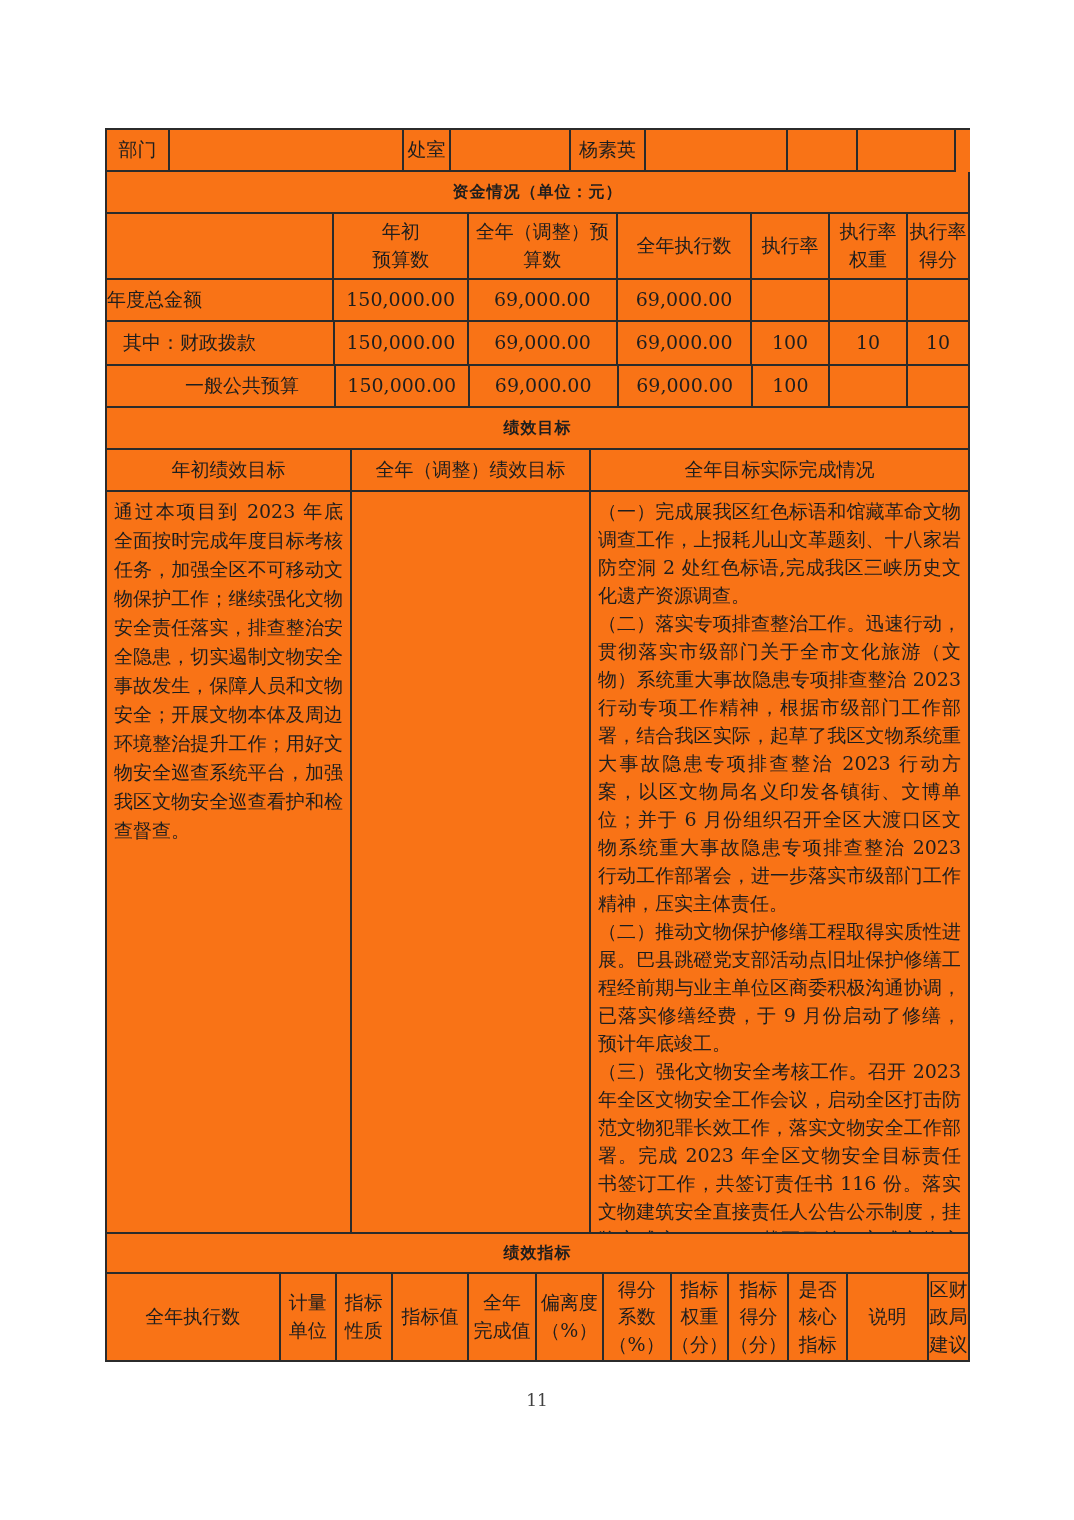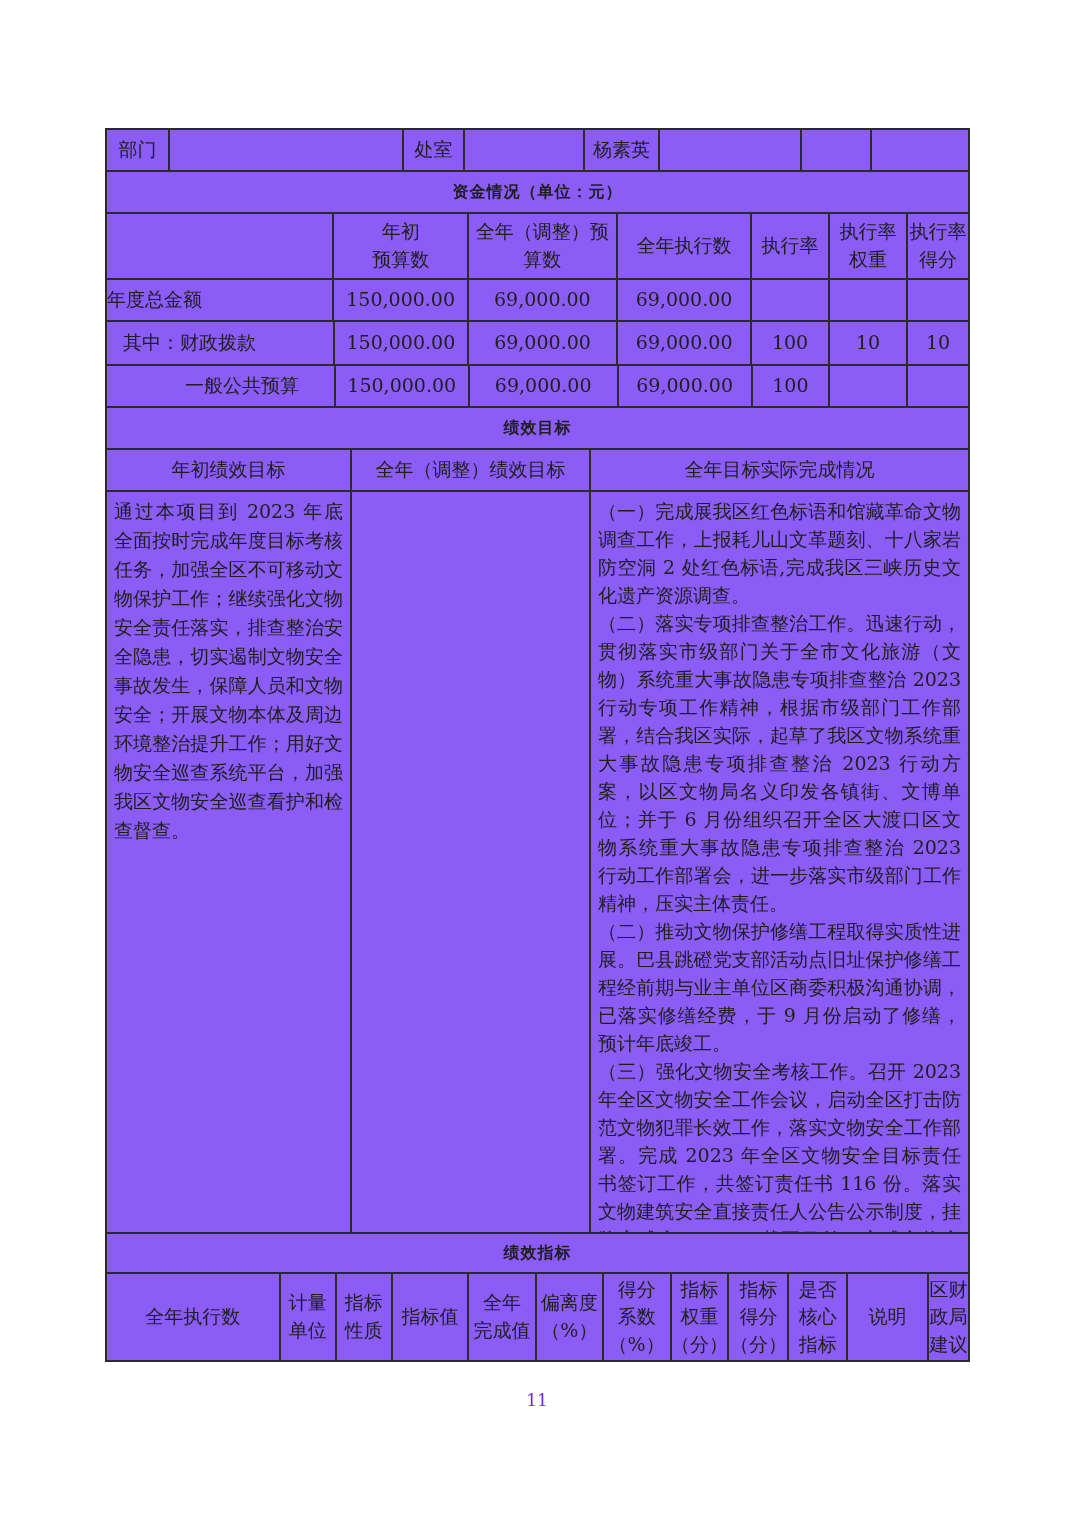--- a/index.html
+++ b/index.html
@@ -9,21 +9,21 @@
     font-family:"DejaVu Serif","Liberation Serif",serif;
     color:#1e1e1e;
     position:relative;
     font-size:19px;
   }
   .tbl {
     position:absolute; left:105px; top:128px; width:865px;
     border-top:2px solid #2b2b2b;
     border-left:2px solid #2b2b2b;
     box-sizing:border-box;
-    background:#8b5cf6;
+    background:#f97316;
   }
   .row { display:flex; align-items:stretch; }
   .cell {
     box-sizing:border-box;
     border-right:2px solid #2b2b2b;
     border-bottom:2px solid #2b2b2b;
     display:flex; align-items:center; justify-content:center;
     text-align:center;
     white-space:pre-line;
     overflow:hidden;
@@ -37,24 +37,24 @@
     display:block;
     padding:5px 7px 8px 7px;
     text-align:justify;
     white-space:normal;
   }
   .goalcell .para { margin:0; text-align:justify; }
   .lh29 { line-height:29px; }
   .lh28 { line-height:28px; }
   .pagenum {
     position:absolute; left:0; top:1390px; width:100%;
-    text-align:center; font-size:17px; color:#6d28d9;
+    text-align:center; font-size:17px; color:#404040;
   }
   
-  .w63{width:63px}.w234{width:234px}.w61{width:61px}.w120{width:120px}
+  .w63{width:63px}.w234{width:234px}.w61{width:47px}.w120{width:120px}
   .w75{width:75px}.w142{width:142px}.w70{width:70px}.w98{width:98px}
   .w232{width:232px}.w137{width:137px}.w135{width:152px}.w79{width:79px}
   .w80{width:80px}.wx63{width:63px}
   .w245{width:245px}.w239{width:239px}.w379{width:379px}
   .i177{width:177px}.i57{width:57px}.i78{width:78px}.i69{width:69px}
   .i68{width:68px}.i59{width:59px}.i61{width:61px}.i60{width:60px}
   .i66{width:82px}.i42{width:42px}
   .wfull{width:863px}
   
   .h42{height:42px}.h44{height:44px}.h66{height:66px}.h40{height:40px}

